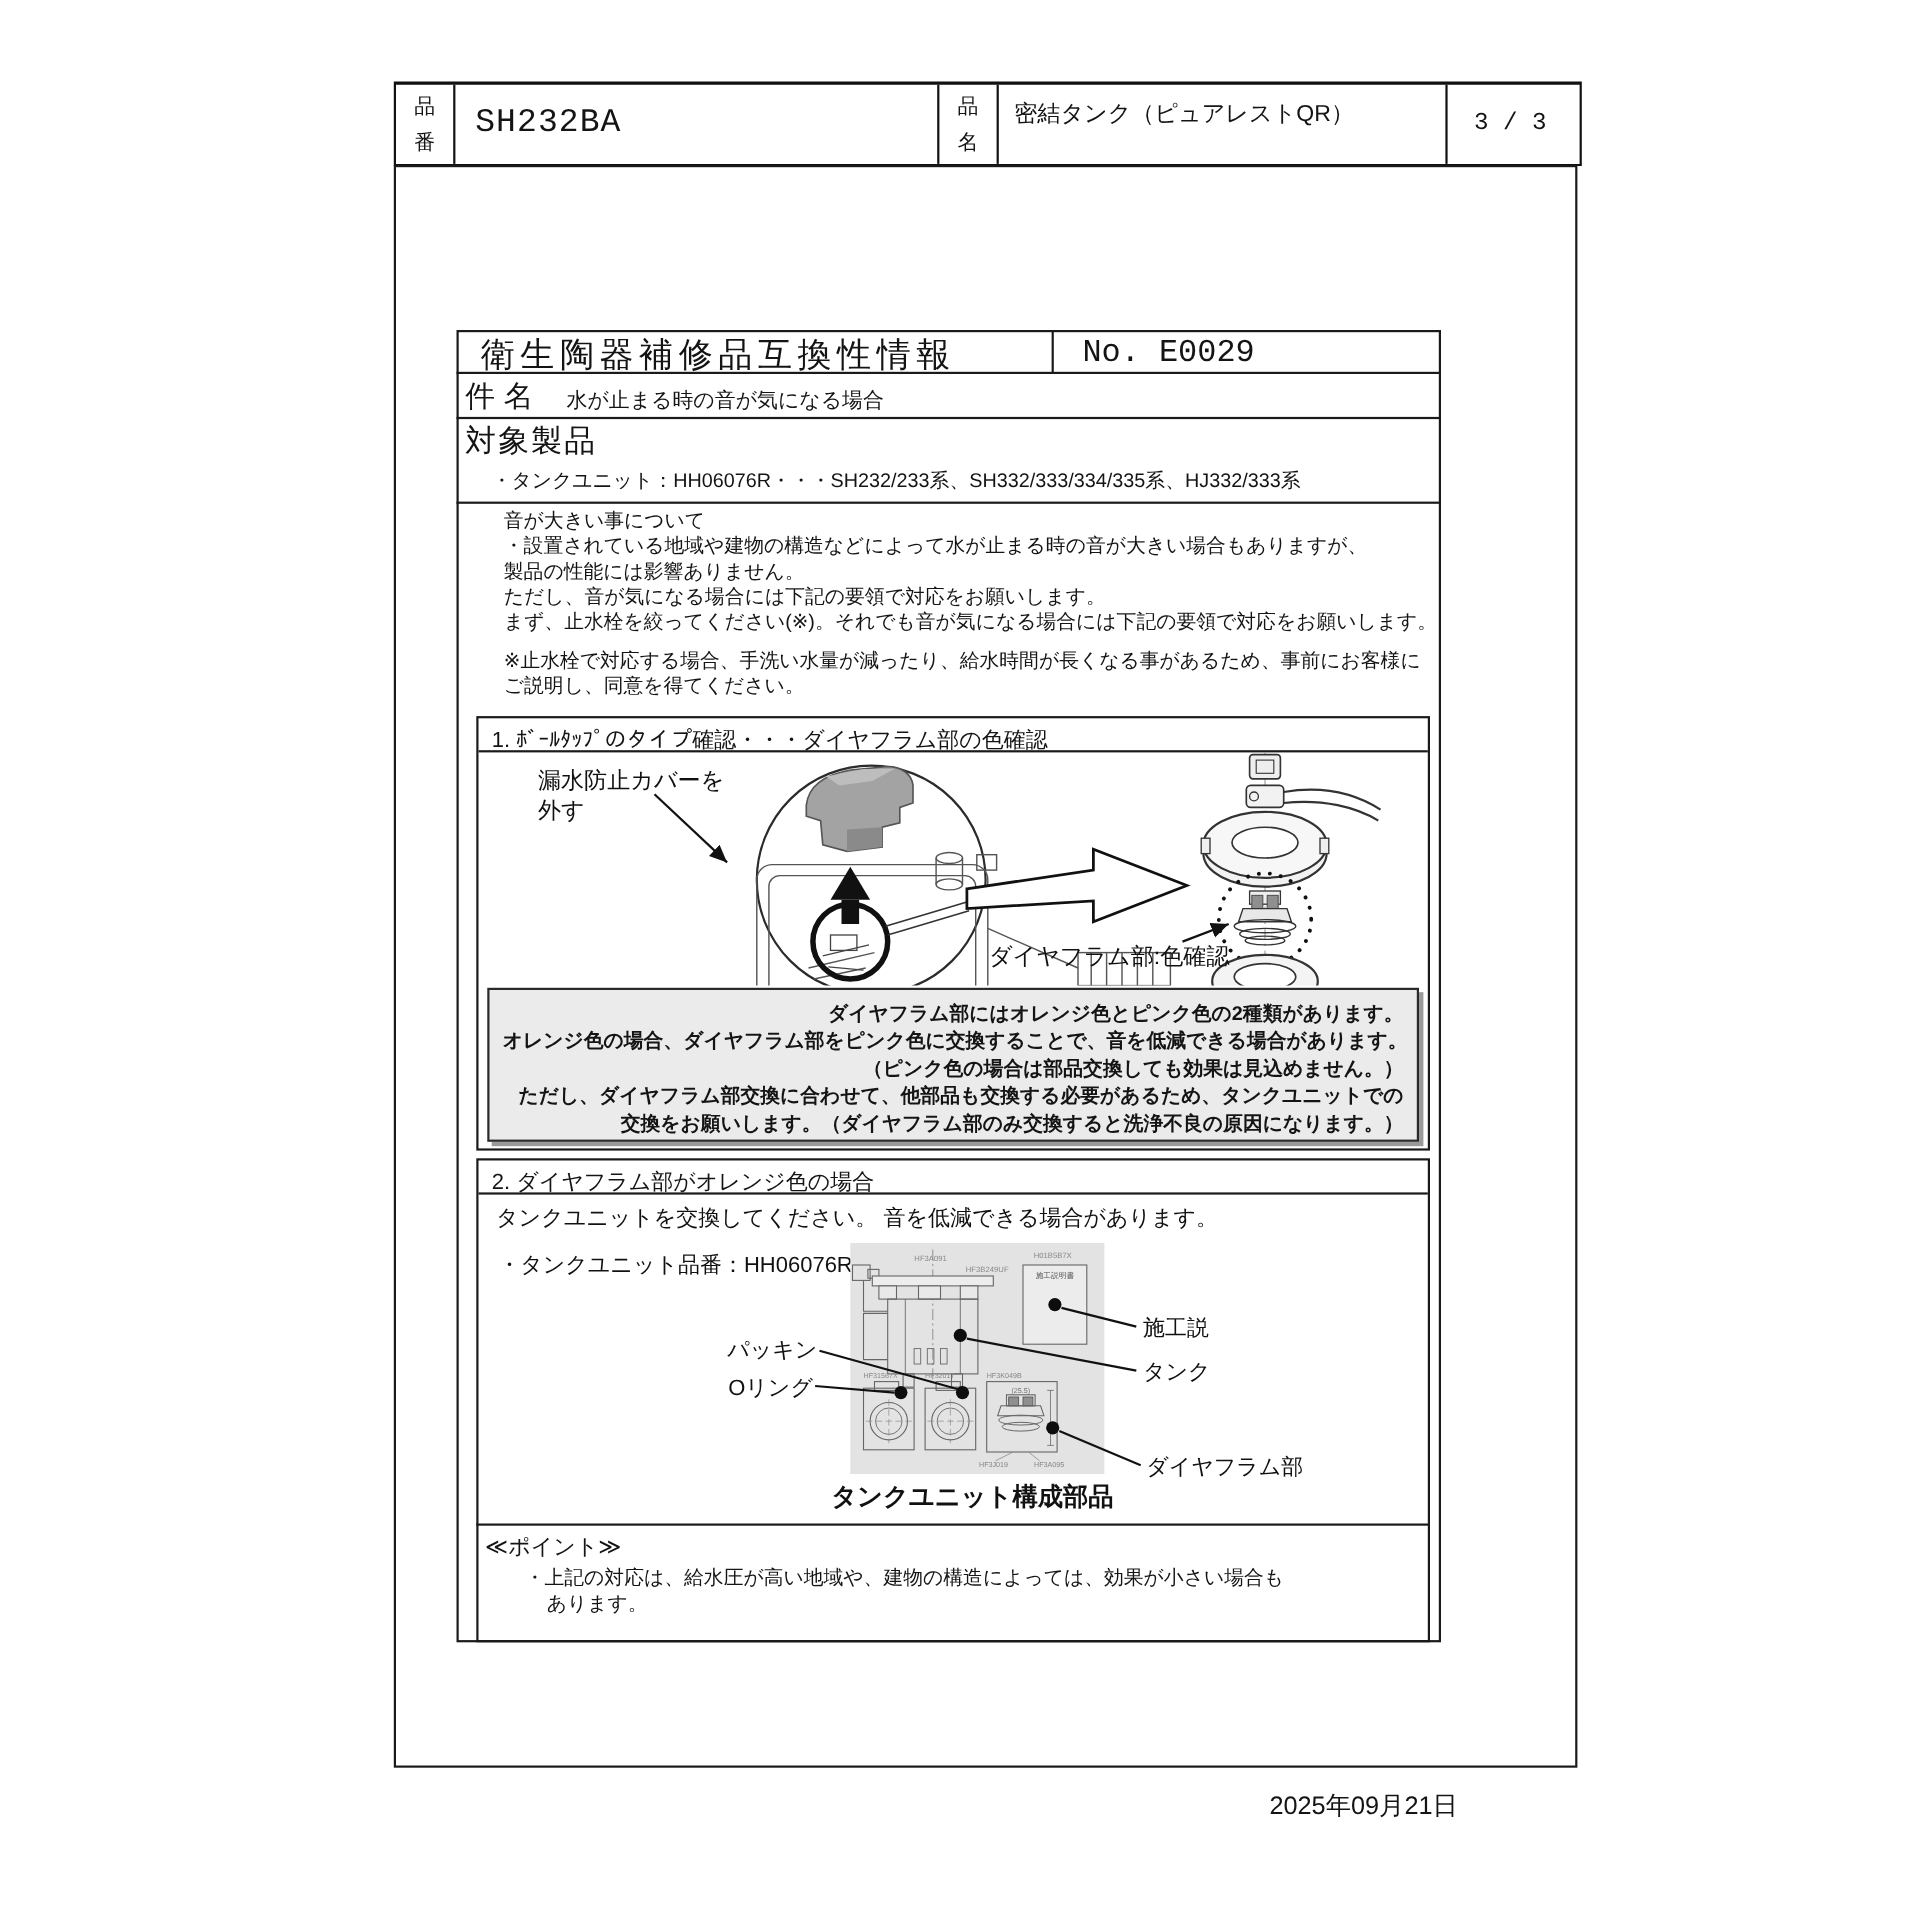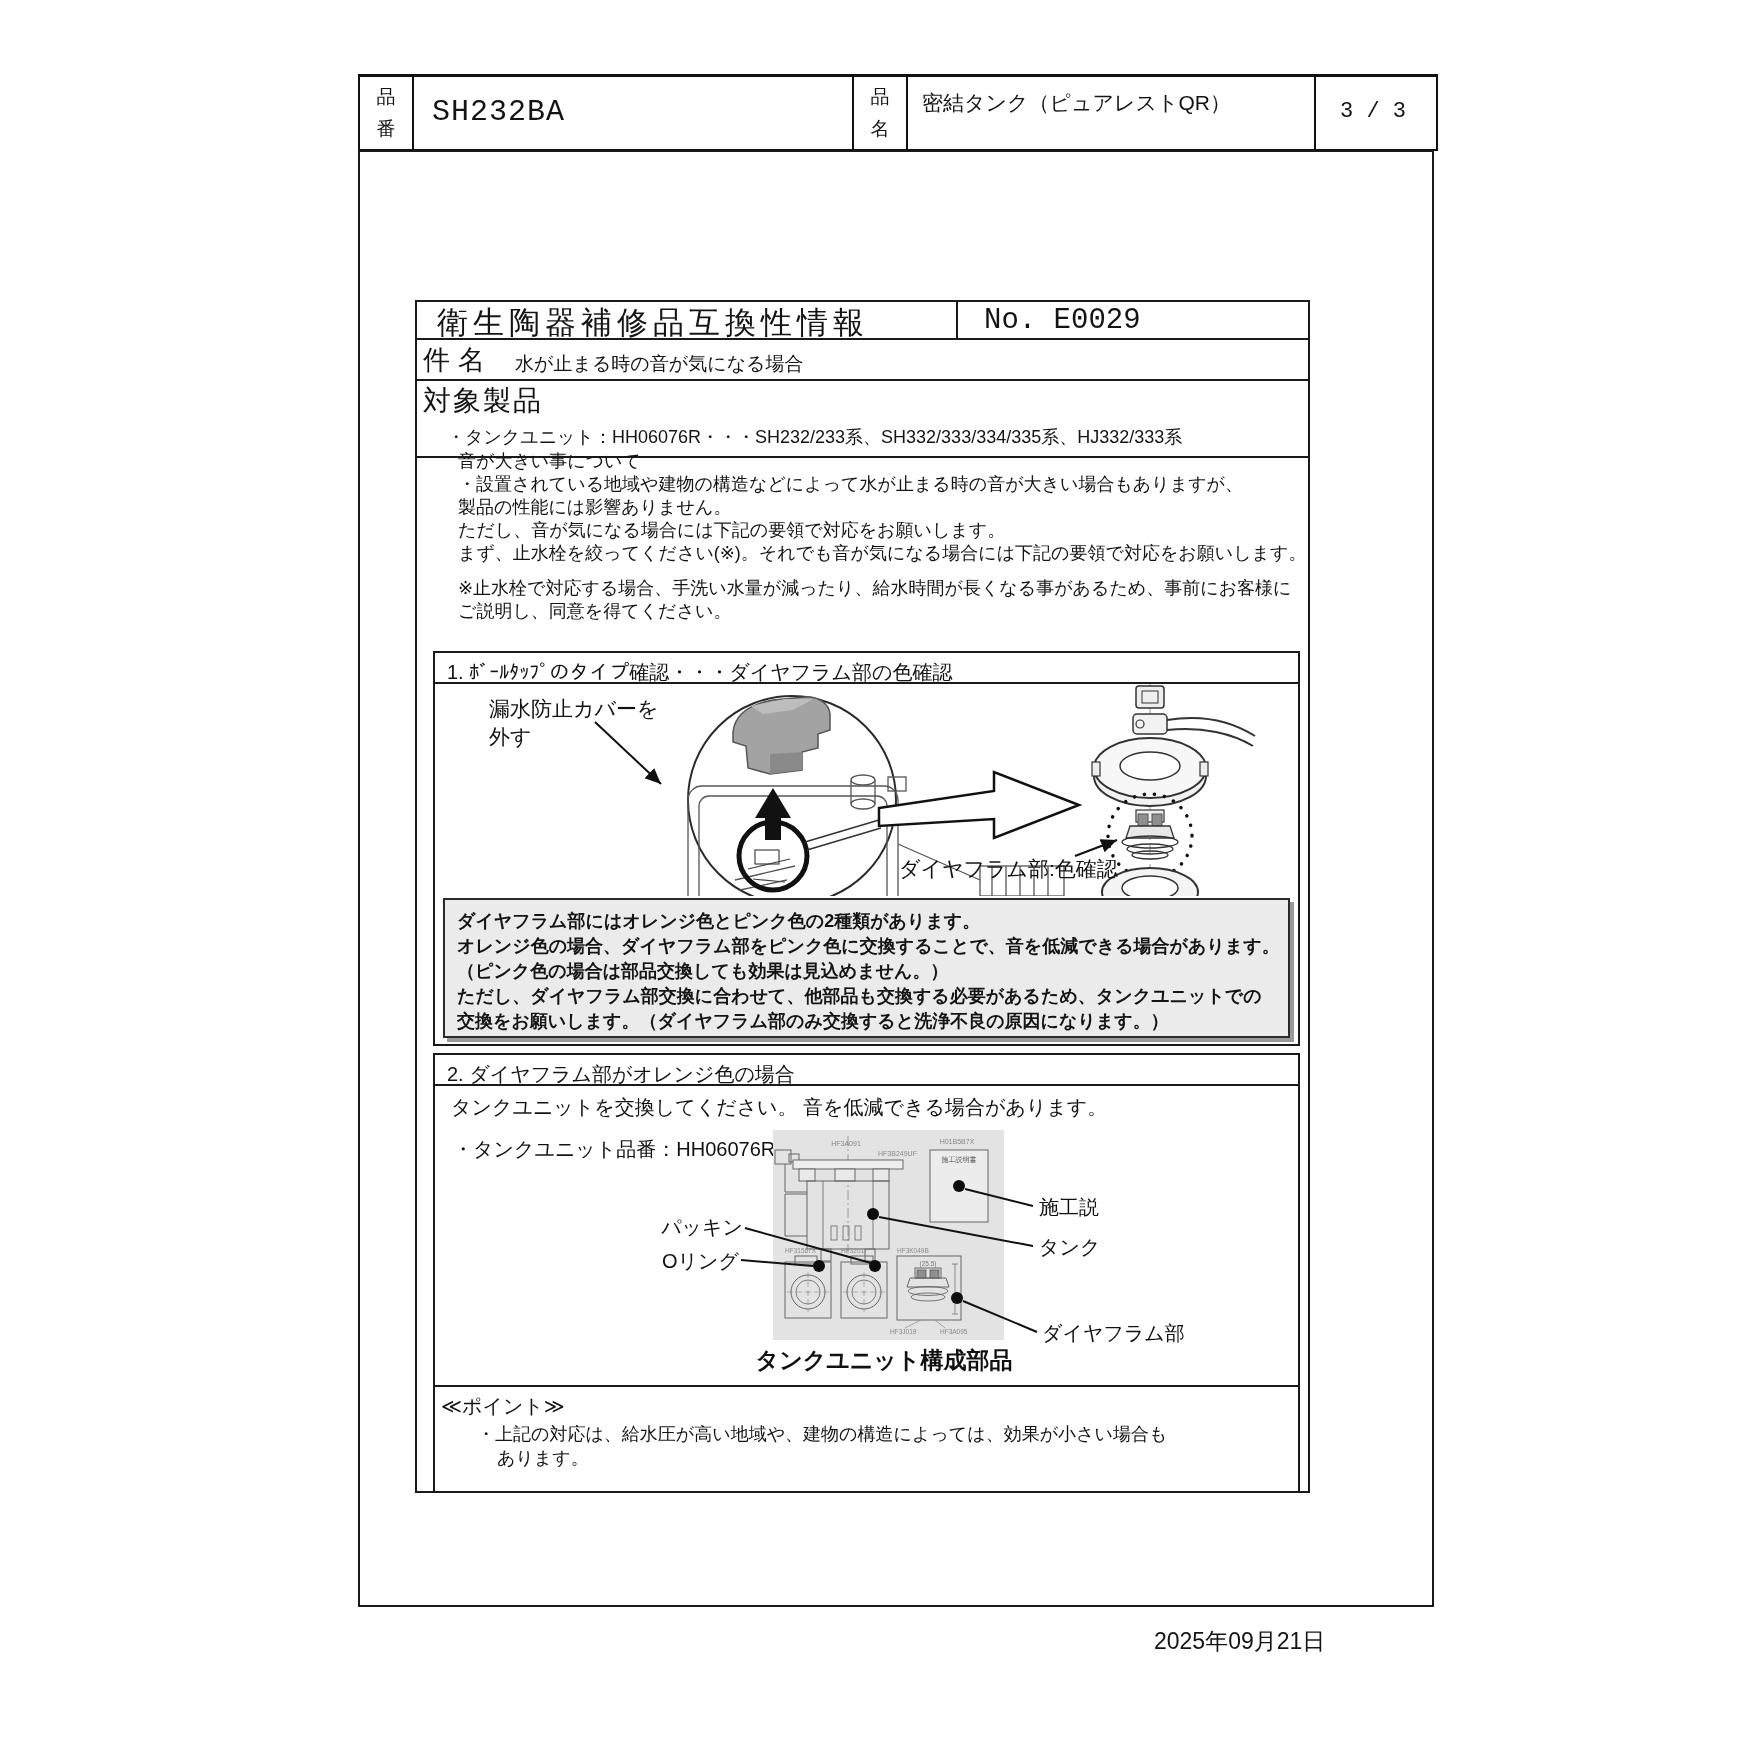--- a/index.html
+++ b/index.html
@@ -14,21 +14,21 @@
   .vlabel{position:absolute;top:0;height:100%;display:flex;flex-direction:column;
           justify-content:space-around;align-items:center;font-size:19px;padding:4px 0;box-sizing:border-box;}
   
   .rowtext{white-space:nowrap;}
   .secbox{border:2px solid #1a1a1a;box-sizing:border-box;}
   .sechead{border-bottom:2px solid #1a1a1a;box-sizing:border-box;font-size:20px;
            padding:6px 0 16px 12px;white-space:nowrap;}
   .bodyline{font-size:18px;line-height:23px;white-space:nowrap;}
   #graybox{background:#ebebeb;border:2px solid #2a2a2a;box-shadow:4px 4px 0 #9a9a9a;
            padding:9px 12px;box-sizing:border-box;}
-  #graybox div{font-size:18px;line-height:25px;font-weight:600;white-space:nowrap;}
+  #graybox div{font-size:18px;line-height:25px;font-weight:600;white-space:nowrap;text-align:right;}
   .svgtext{font-family:"Liberation Sans","DejaVu Sans",sans-serif;}
 </style>
 </head>
 <body>
 
 <div id="page">
 
   <div class="abs" id="hdr">
     <div class="hdiv" style="left:52px;"></div>
     <div class="hdiv" style="left:492px;"></div>
@@ -61,21 +61,21 @@
   <div class="abs" style="left:415px;top:340px;width:895px;height:41px;border-bottom:2px solid #1a1a1a;box-sizing:border-box;">
     <span class="abs rowtext" style="left:8px;top:2px;font-size:27px;letter-spacing:8px;">件名</span>
     <span class="abs rowtext" style="left:100px;top:11px;font-size:19px;">水が止まる時の音が気になる場合</span>
   </div>
 
   <div class="abs" style="left:415px;top:381px;width:895px;height:77px;border-bottom:2px solid #1a1a1a;box-sizing:border-box;">
     <span class="abs rowtext" style="left:8px;top:1px;font-size:28px;font-weight:500;letter-spacing:2px;">対象製品</span>
     <span class="abs rowtext" style="left:32px;top:44px;font-size:18px;">・タンクユニット：HH06076R・・・SH232/233系、SH332/333/334/335系、HJ332/333系</span>
   </div>
 
-  <div class="abs" style="left:458px;top:450px;">
+  <div class="abs" style="left:458px;top:462px;">
     <div class="bodyline">音が大きい事について</div>
     <div class="bodyline">・設置されている地域や建物の構造などによって水が止まる時の音が大きい場合もありますが、</div>
     <div class="bodyline">製品の性能には影響ありません。</div>
     <div class="bodyline" style="">ただし、音が気になる場合には下記の要領で対応をお願いします。</div>
     <div class="bodyline">まず、止水栓を絞ってください(※)。それでも音が気になる場合には下記の要領で対応をお願いします。</div>
     <div class="bodyline" style="margin-top:12px;">※止水栓で対応する場合、手洗い水量が減ったり、給水時間が長くなる事があるため、事前にお客様に</div>
     <div class="bodyline">ご説明し、同意を得てください。</div>
   </div>
 
   <div class="abs secbox" style="left:433px;top:651px;width:867px;height:395px;"></div>

